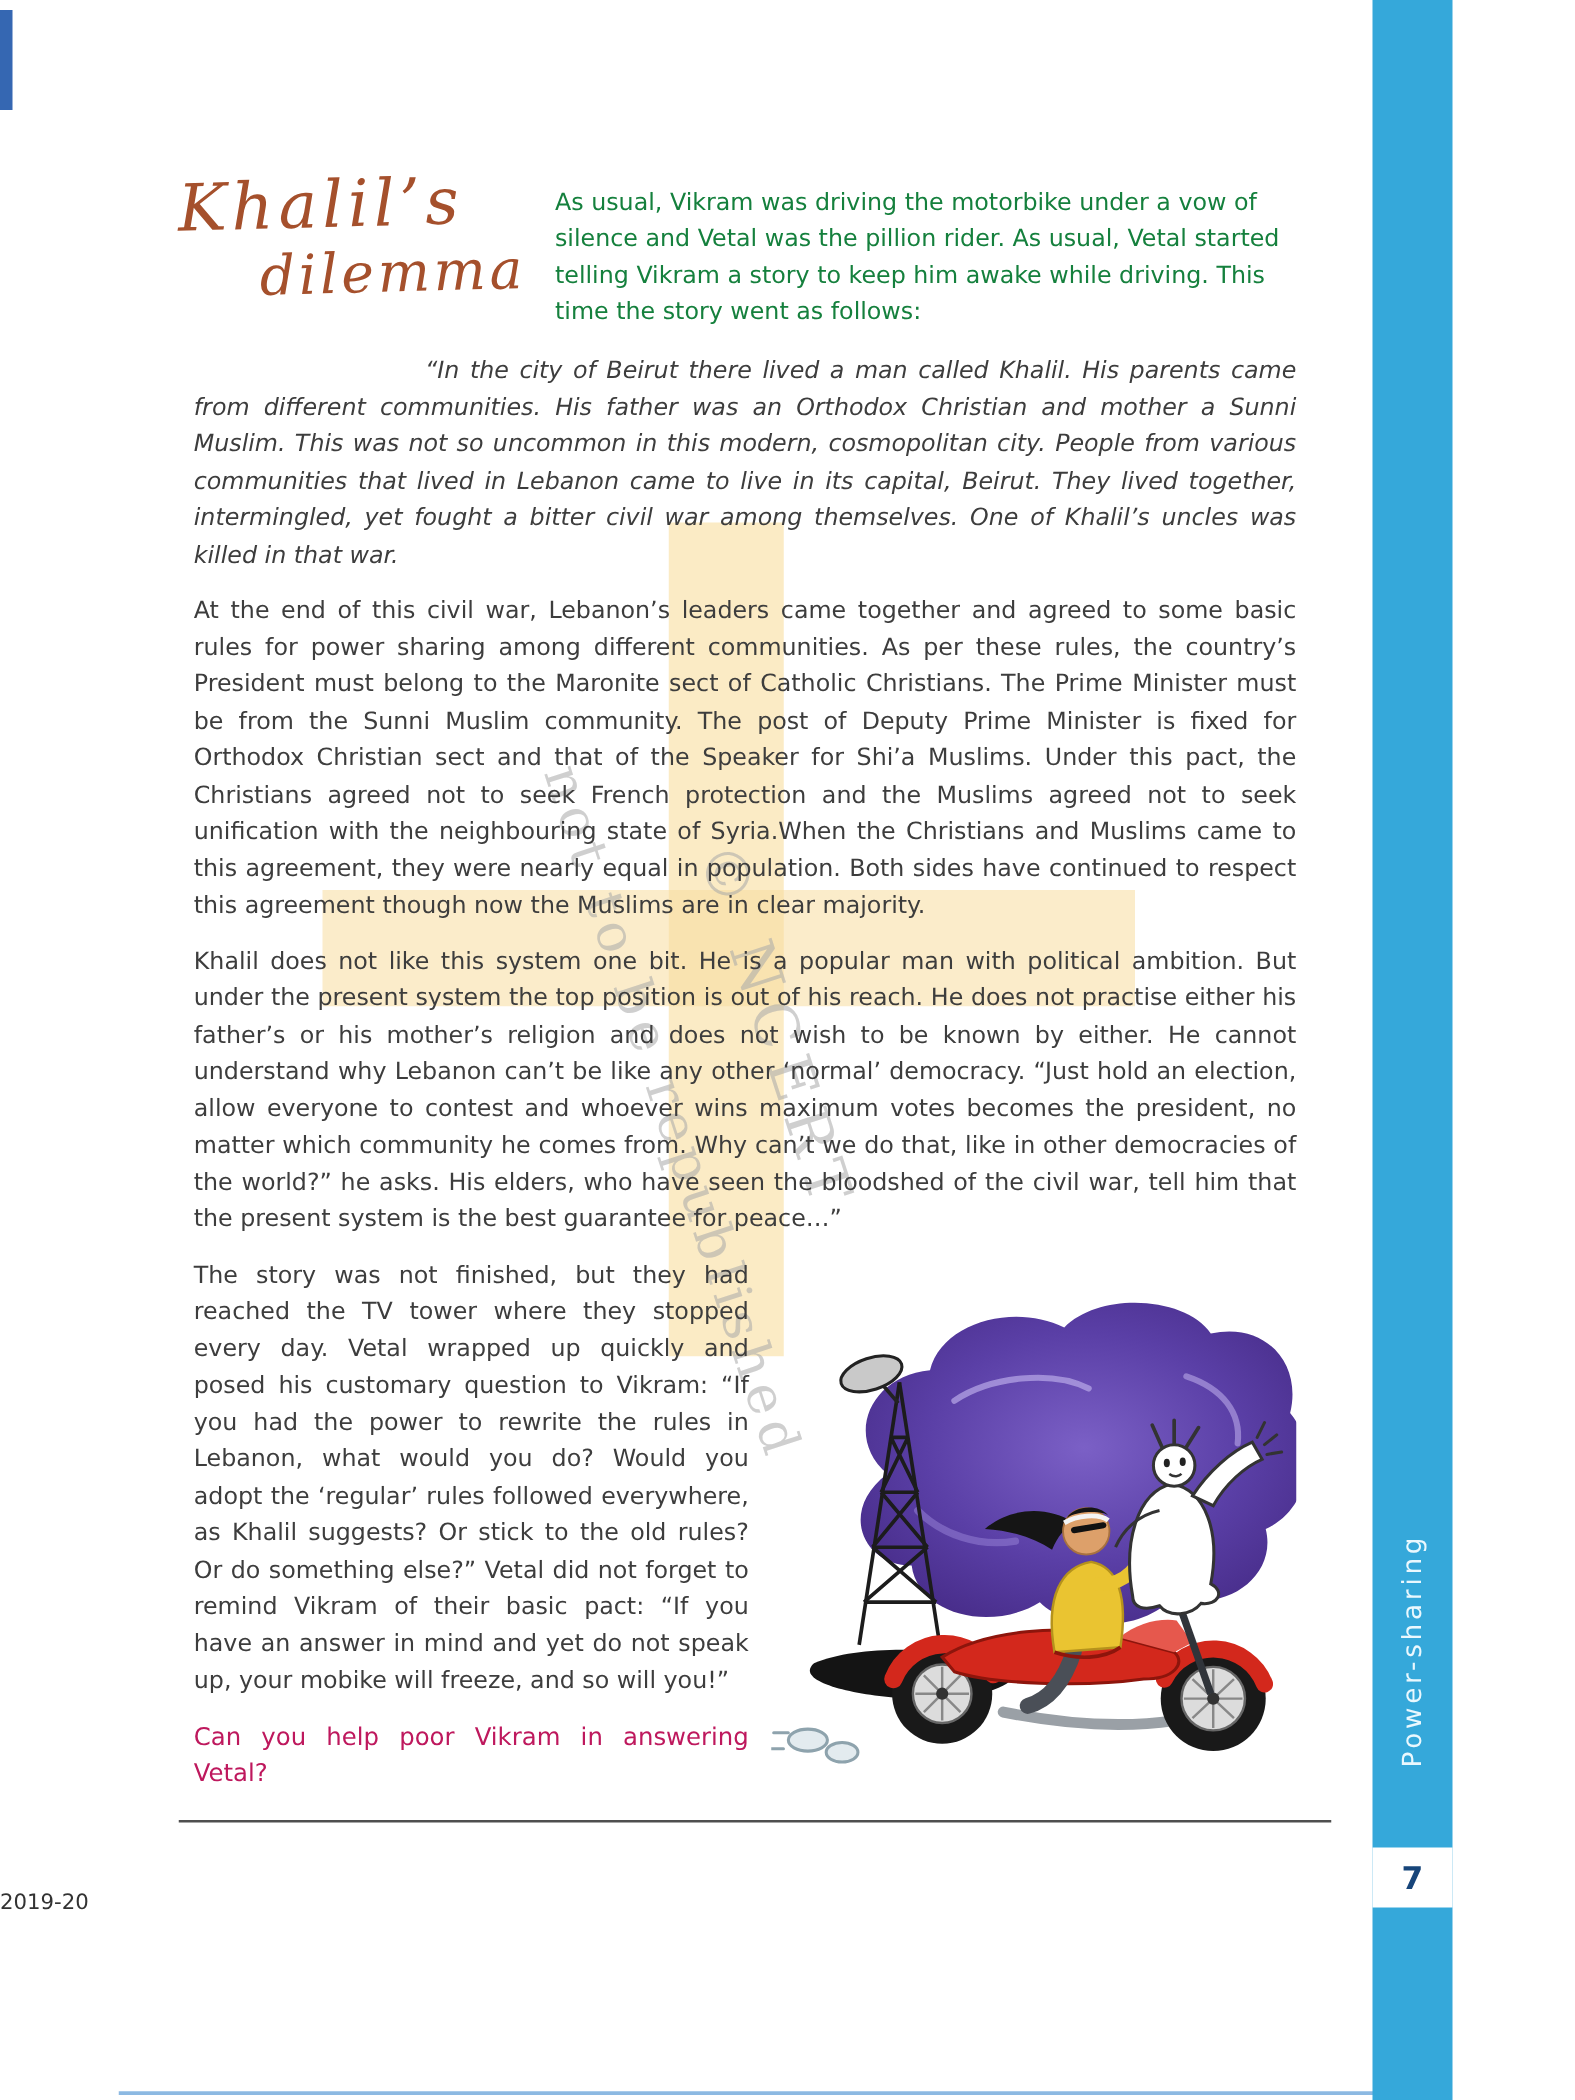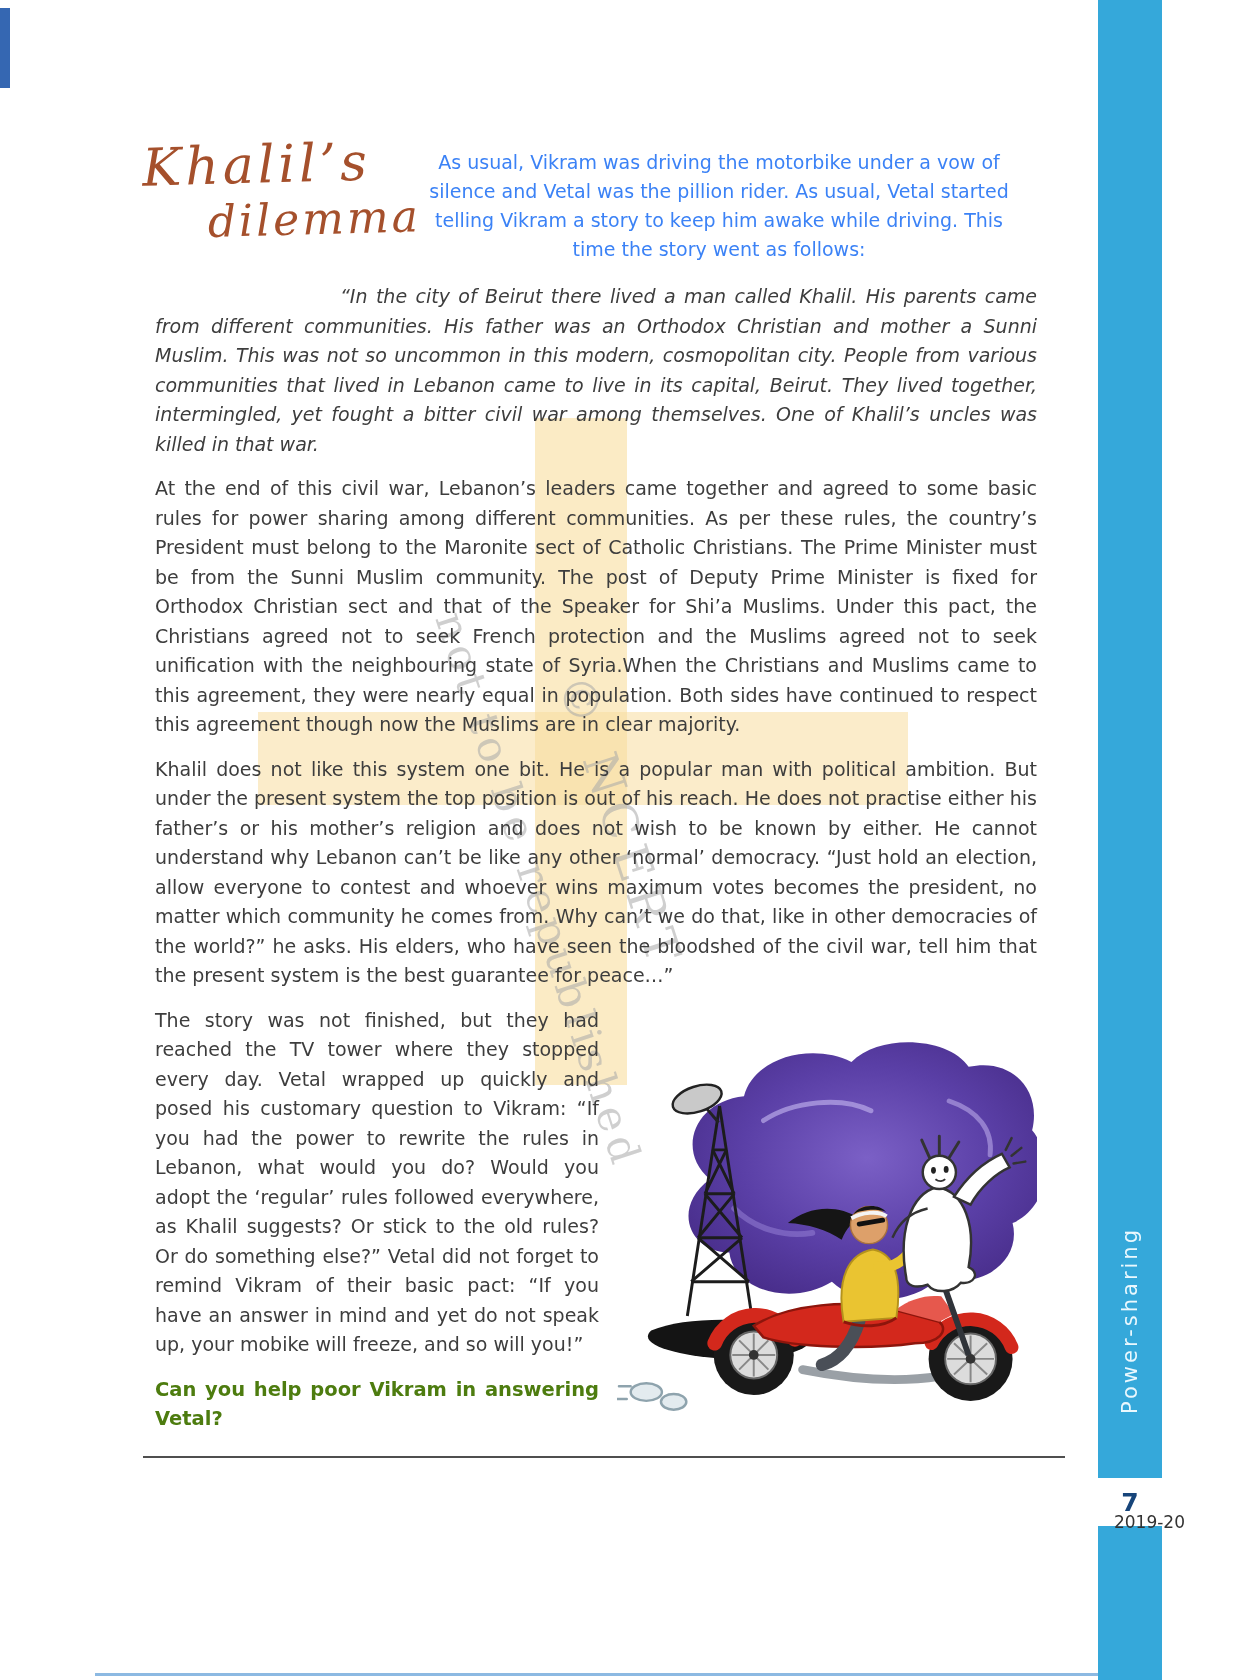--- a/index.html
+++ b/index.html
@@ -39,40 +39,40 @@
   .wm-text2 { left: 472px; top: 606px; font-size: 42px; letter-spacing: 6px; transform: rotate(72deg); }
 
   
   .title { position: absolute; left: 143px; top: 134px; z-index: 2; color: #a5502c;
            font-family: "DejaVu Serif", "Liberation Serif", serif; font-style: italic; transform: rotate(-1.5deg); }
   .title .l1 { font-size: 52px; letter-spacing: 4px; }
   .title .l2 { font-size: 44px; margin-left: 64px; margin-top: 0px; letter-spacing: 3px; }
 
   
   .intro {
-    position: absolute; left: 416px; top: 148px; width: 606px; z-index: 2;
-    font-size: 19px; line-height: 29px; color: #3b82f6; text-align: center;
+    position: absolute; left: 444px; top: 148px; width: 606px; z-index: 2;
+    font-size: 19px; line-height: 29px; color: #15803d; 
   }
 
   
   .content {
     position: absolute; left: 155px; top: 282px; width: 882px; z-index: 2;
     font-size: 19px; line-height: 29.5px; color: #3d3d3d; text-align: justify;
   }
   .content p { margin: 0 0 15px 0; }
   .content p.first { text-indent: 185px; font-style: italic; }
-  .question { font-weight: bold; color: #4d7c0f; font-size: 19.5px; margin-top: 6px; }
+  .question { font-weight: normal; color: #be185d; font-size: 19.5px; margin-top: 6px; }
 
   
   .illus { float: right; width: 420px; height: 400px; margin: 22px 0 0 18px; position: relative; }
   .illus svg { width: 100%; height: 100%; display: block; }
 
   
   .bottom-rule { position: absolute; left: 143px; top: 1456px; width: 922px; height: 0; border-top: 2px solid #4f4f4f; z-index: 2; }
-  .footer { position: absolute; left: 0; top: 1512px; width: 1185px; text-align: right; z-index: 2;
+  .footer { position: absolute; left: 0; top: 1512px; width: 1185px; text-align: left; z-index: 2;
             font-size: 17px; color: #333333; }
   .bottom-line { position: absolute; left: 95px; top: 1673px; width: 1010px; height: 3px; background: #5b9bd5; opacity: .7; }
 
   .clear { clear: both; }
 </style>
 </head>
 <body>
 
 <div class="print-mark"></div>
 

